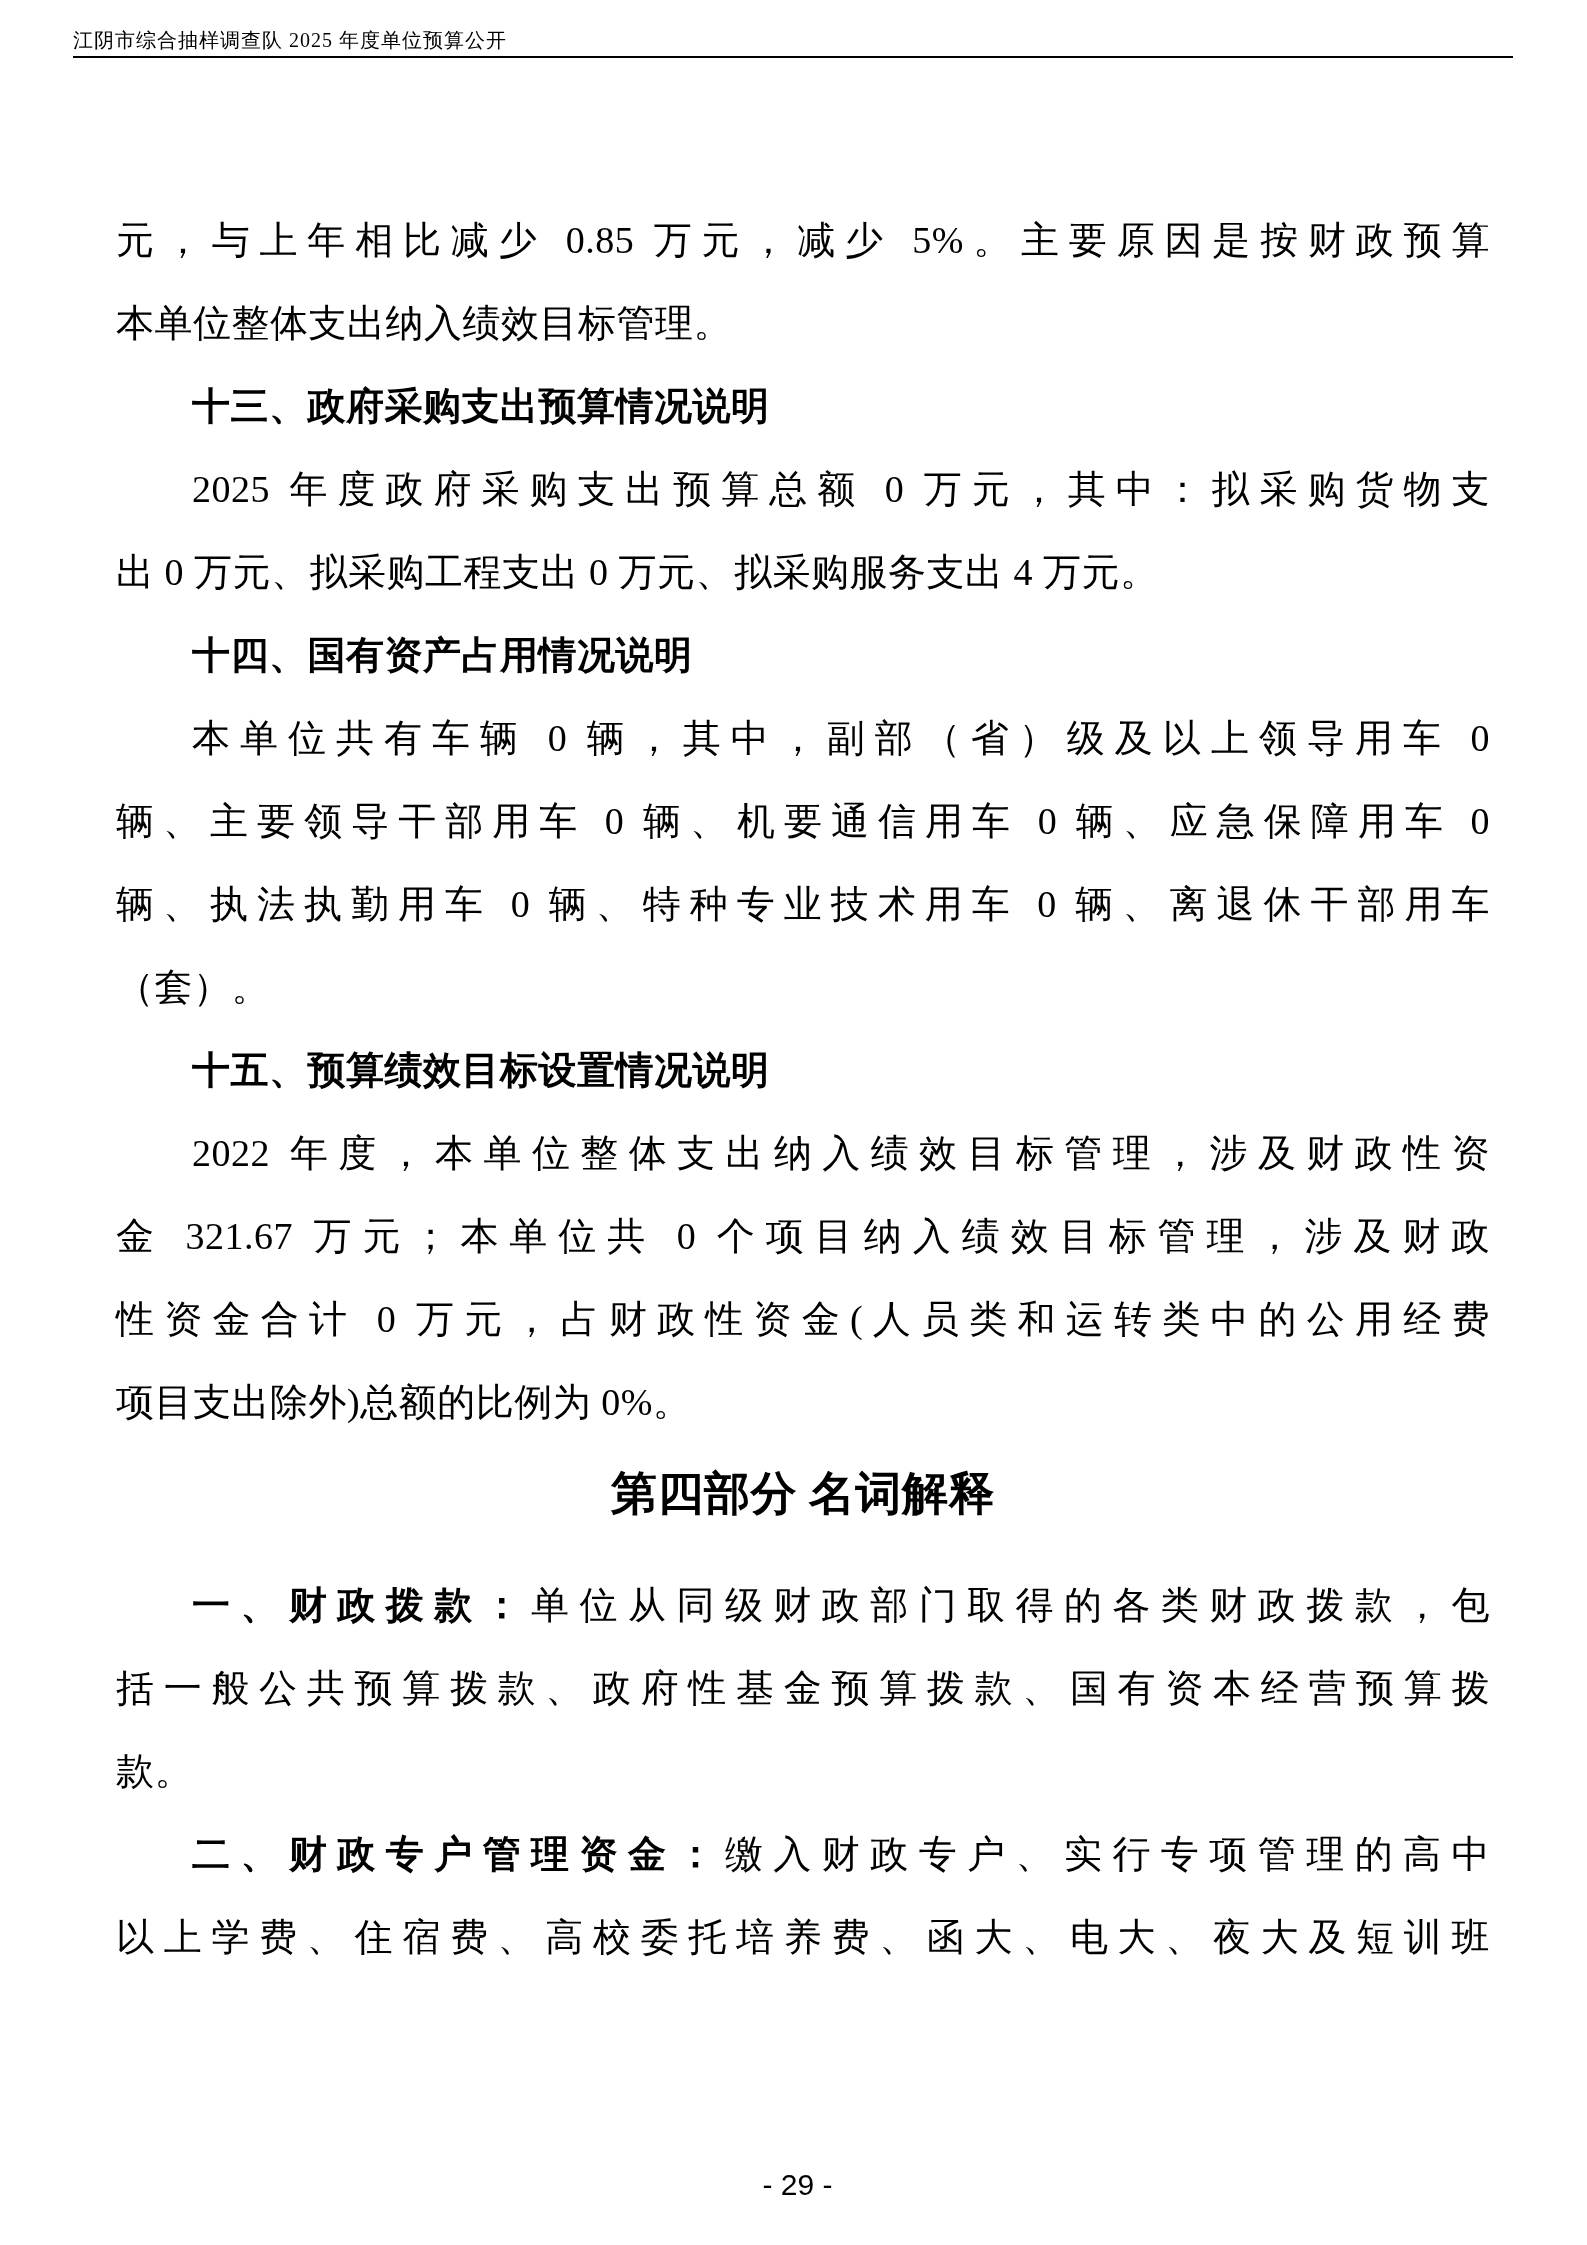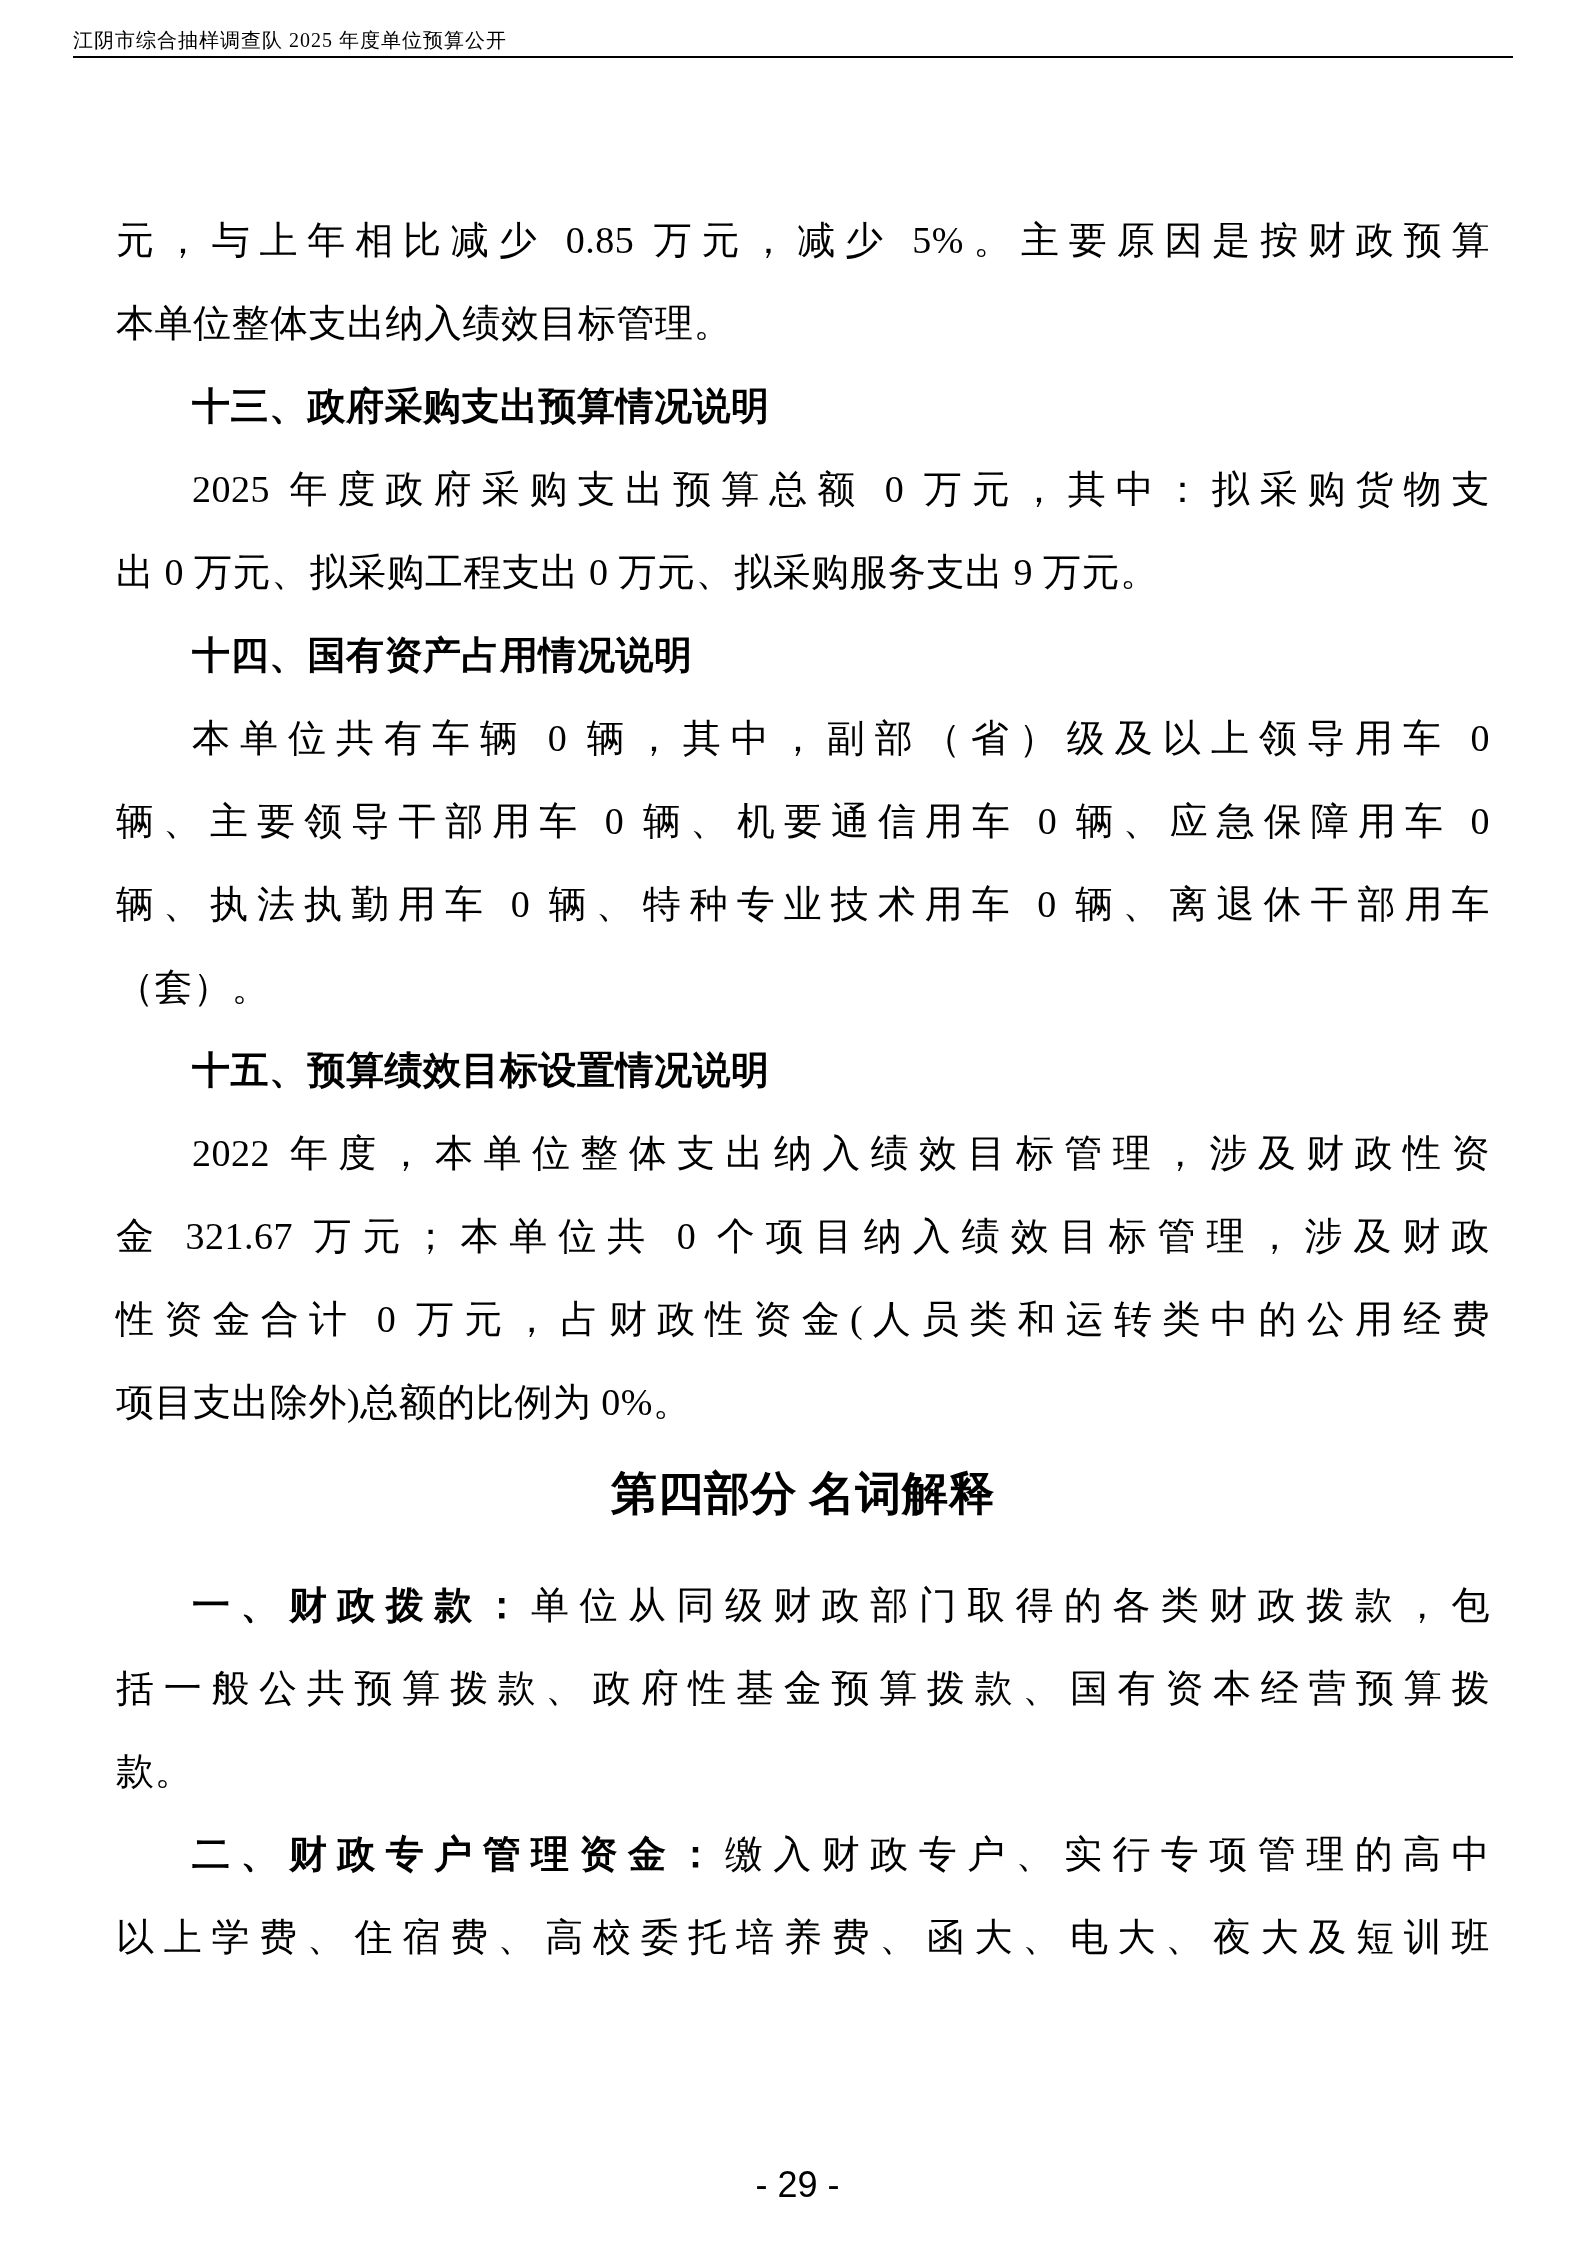--- a/index.html
+++ b/index.html
@@ -62,40 +62,40 @@
     text-indent: 0;
   }
   .bold-prefix { font-weight: bold; }
   .page-footer {
     position: absolute;
     left: 8px;
     right: 0;
     top: 2168px;
     text-align: center;
     font-family: "Liberation Sans", "DejaVu Sans", sans-serif;
-    font-size: 36px;
+    font-size: 30px;
     line-height: 34px;
     color: #000000;
   }
 </style>
 </head>
 <body>
 
 <div class="page">
 
   <div class="page-header">
     <div class="header-title">江阴市综合抽样调查队 2025 年度单位预算公开</div>
   </div>
 
   <div class="doc-body">
       <div class="line body-full">元，与上年相比减少 0.85 万元，减少 5%。主要原因是按财政预算</div>
       <div class="line body-end">本单位整体支出纳入绩效目标管理。</div>
       <div class="line heading">十三、政府采购支出预算情况说明</div>
       <div class="line body-first-full">2025 年度政府采购支出预算总额 0 万元，其中：拟采购货物支</div>
-      <div class="line body-end">出 0 万元、拟采购工程支出 0 万元、拟采购服务支出 9 万元。</div>
+      <div class="line body-end">出 0 万元、拟采购工程支出 0 万元、拟采购服务支出 4 万元。</div>
       <div class="line heading">十四、国有资产占用情况说明</div>
       <div class="line body-first-full">本单位共有车辆 0 辆，其中，副部（省）级及以上领导用车 0</div>
       <div class="line body-full">辆、主要领导干部用车 0 辆、机要通信用车 0 辆、应急保障用车 0</div>
       <div class="line body-full">辆、执法执勤用车 0 辆、特种专业技术用车 0 辆、离退休干部用车</div>
       <div class="line body-end">（套）。</div>
       <div class="line heading">十五、预算绩效目标设置情况说明</div>
       <div class="line body-first-full">2022 年度，本单位整体支出纳入绩效目标管理，涉及财政性资</div>
       <div class="line body-full">金 321.67 万元；本单位共 0 个项目纳入绩效目标管理，涉及财政</div>
       <div class="line body-full">性资金合计 0 万元，占财政性资金(人员类和运转类中的公用经费</div>
       <div class="line body-end">项目支出除外)总额的比例为 0%。</div>

